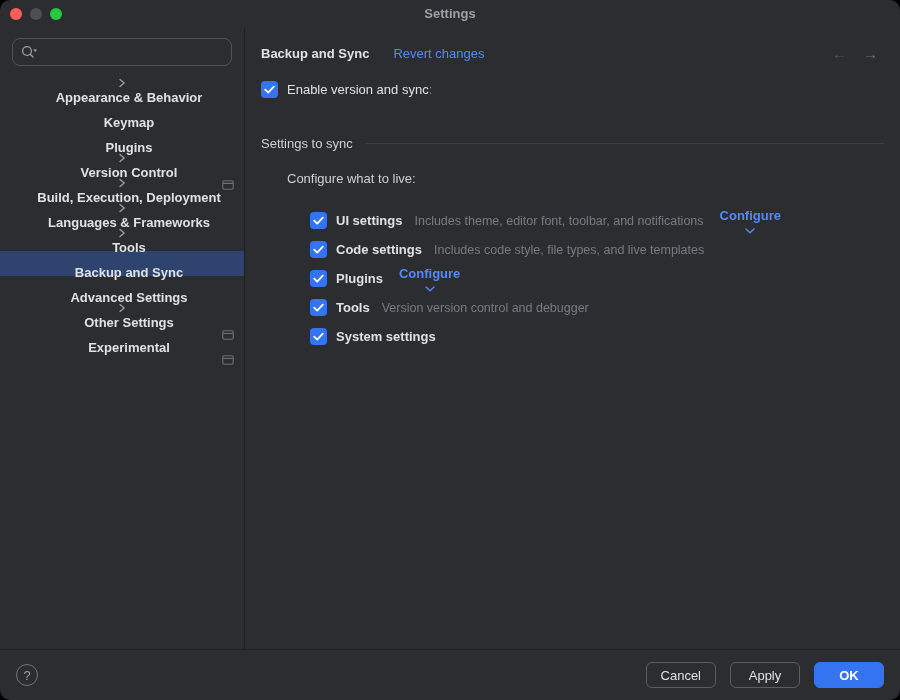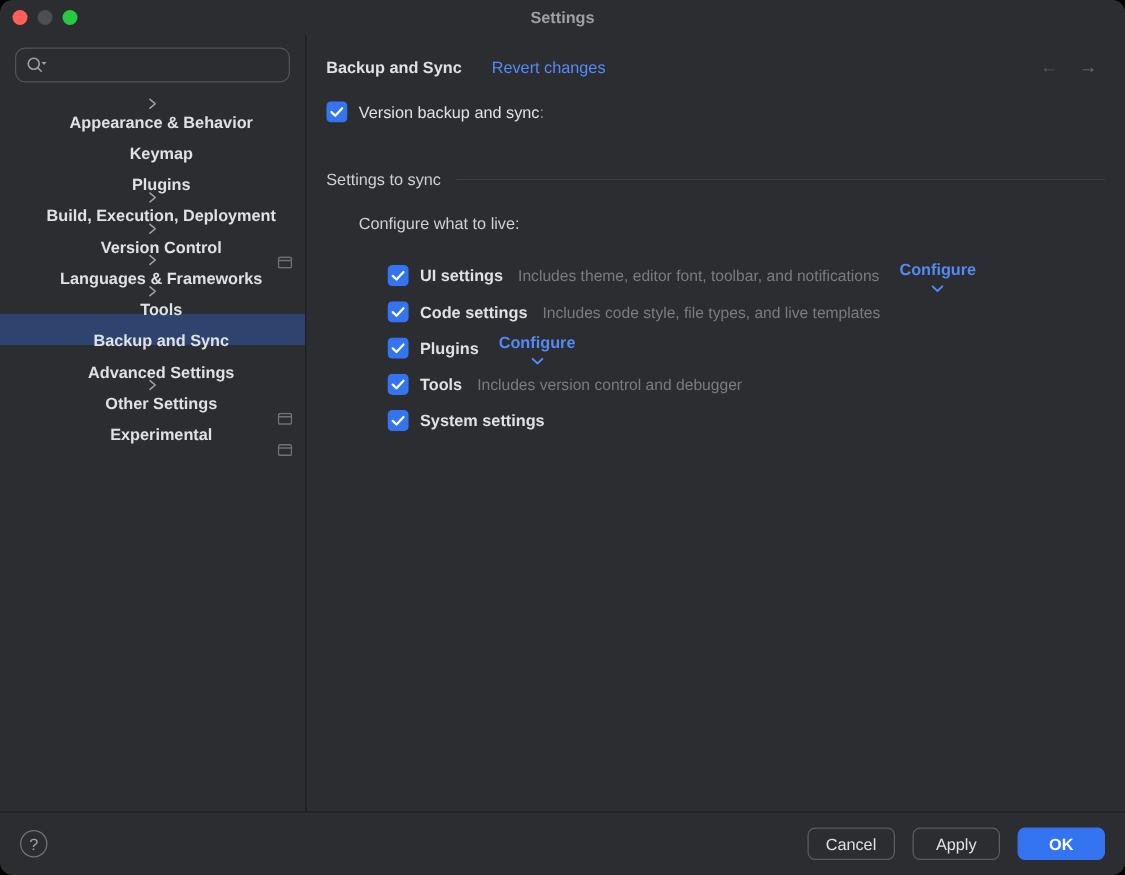--- a/index.html
+++ b/index.html
@@ -162,37 +162,37 @@
     <span class="side-label">Plugins</span>
 
   </div>
 
   <div class="side-item">
     <span class="chev" style="visibility: visible;">
       <svg width="8" height="10" viewBox="0 0 8 10">
                 <polyline points="2,1.5 6.2,5 2,8.5" fill="none" stroke="#9da0a6" stroke-width="1.3" stroke-linecap="round" stroke-linejoin="round"></polyline>
               </svg>
     </span>
-    <span class="side-label">Build, Execution, Deployment</span>
-
-  </div>
-
-  <div class="side-item">
-    <span class="chev" style="visibility: visible;">
-      <svg width="8" height="10" viewBox="0 0 8 10">
-                <polyline points="2,1.5 6.2,5 2,8.5" fill="none" stroke="#9da0a6" stroke-width="1.3" stroke-linecap="round" stroke-linejoin="round"></polyline>
-              </svg>
-    </span>
     <span class="side-label">Version Control</span>
     <span class="screen-ic" style="display: flex;">
       <svg width="12" height="10" viewBox="0 0 12 10">
                 <rect x="0.8" y="0.8" width="10.4" height="8.4" rx="1.5" fill="none" stroke="#6e7277" stroke-width="1.1"></rect>
                 <line x1="0.8" y1="3.4" x2="11.2" y2="3.4" stroke="#6e7277" stroke-width="1.1"></line>
               </svg>
     </span>
+  </div>
+
+  <div class="side-item">
+    <span class="chev" style="visibility: visible;">
+      <svg width="8" height="10" viewBox="0 0 8 10">
+                <polyline points="2,1.5 6.2,5 2,8.5" fill="none" stroke="#9da0a6" stroke-width="1.3" stroke-linecap="round" stroke-linejoin="round"></polyline>
+              </svg>
+    </span>
+    <span class="side-label">Build, Execution, Deployment</span>
+
   </div>
 
   <div class="side-item">
     <span class="chev" style="visibility: visible;">
       <svg width="8" height="10" viewBox="0 0 8 10">
                 <polyline points="2,1.5 6.2,5 2,8.5" fill="none" stroke="#9da0a6" stroke-width="1.3" stroke-linecap="round" stroke-linejoin="round"></polyline>
               </svg>
     </span>
     <span class="side-label">Languages &amp; Frameworks</span>
 
@@ -271,21 +271,21 @@
         </span>
       </div>
 
       <div class="enable-row">
         <span class="cb">
           <svg width="17" height="17" viewBox="0 0 17 17">
               <rect width="17" height="17" rx="4" fill="#3574f0"></rect>
               <path d="M4.2 8.7 L7.2 11.6 L12.8 5.6" fill="none" stroke="#fff" stroke-width="1.8" stroke-linecap="round" stroke-linejoin="round"></path>
             </svg>
         </span>
-        <span>Version backup and sync</span>
+        <span>Enable version and sync</span>
           <span class="enable-suffix">:</span>
       </div>
 
       <div class="section-row">
         <span>Settings to sync</span>
         <span class="section-line"></span>
       </div>
 
       <div class="configure-heading">Configure what to live:</div>
 
@@ -338,21 +338,21 @@
   </div>
 
   <div class="sync-row">
     <span class="cb">
       <svg width="17" height="17" viewBox="0 0 17 17">
                 <rect width="17" height="17" rx="4" fill="#3574f0"></rect>
                 <path d="M4.2 8.7 L7.2 11.6 L12.8 5.6" fill="none" stroke="#fff" stroke-width="1.8" stroke-linecap="round" stroke-linejoin="round"></path>
               </svg>
     </span>
     <span class="sync-label">Tools</span>
-    <span class="sync-hint">Includes version control and debugger</span>
+    <span class="sync-hint">Version version control and debugger</span>
 
   </div>
 
   <div class="sync-row">
     <span class="cb">
       <svg width="17" height="17" viewBox="0 0 17 17">
                 <rect width="17" height="17" rx="4" fill="#3574f0"></rect>
                 <path d="M4.2 8.7 L7.2 11.6 L12.8 5.6" fill="none" stroke="#fff" stroke-width="1.8" stroke-linecap="round" stroke-linejoin="round"></path>
               </svg>
     </span>

